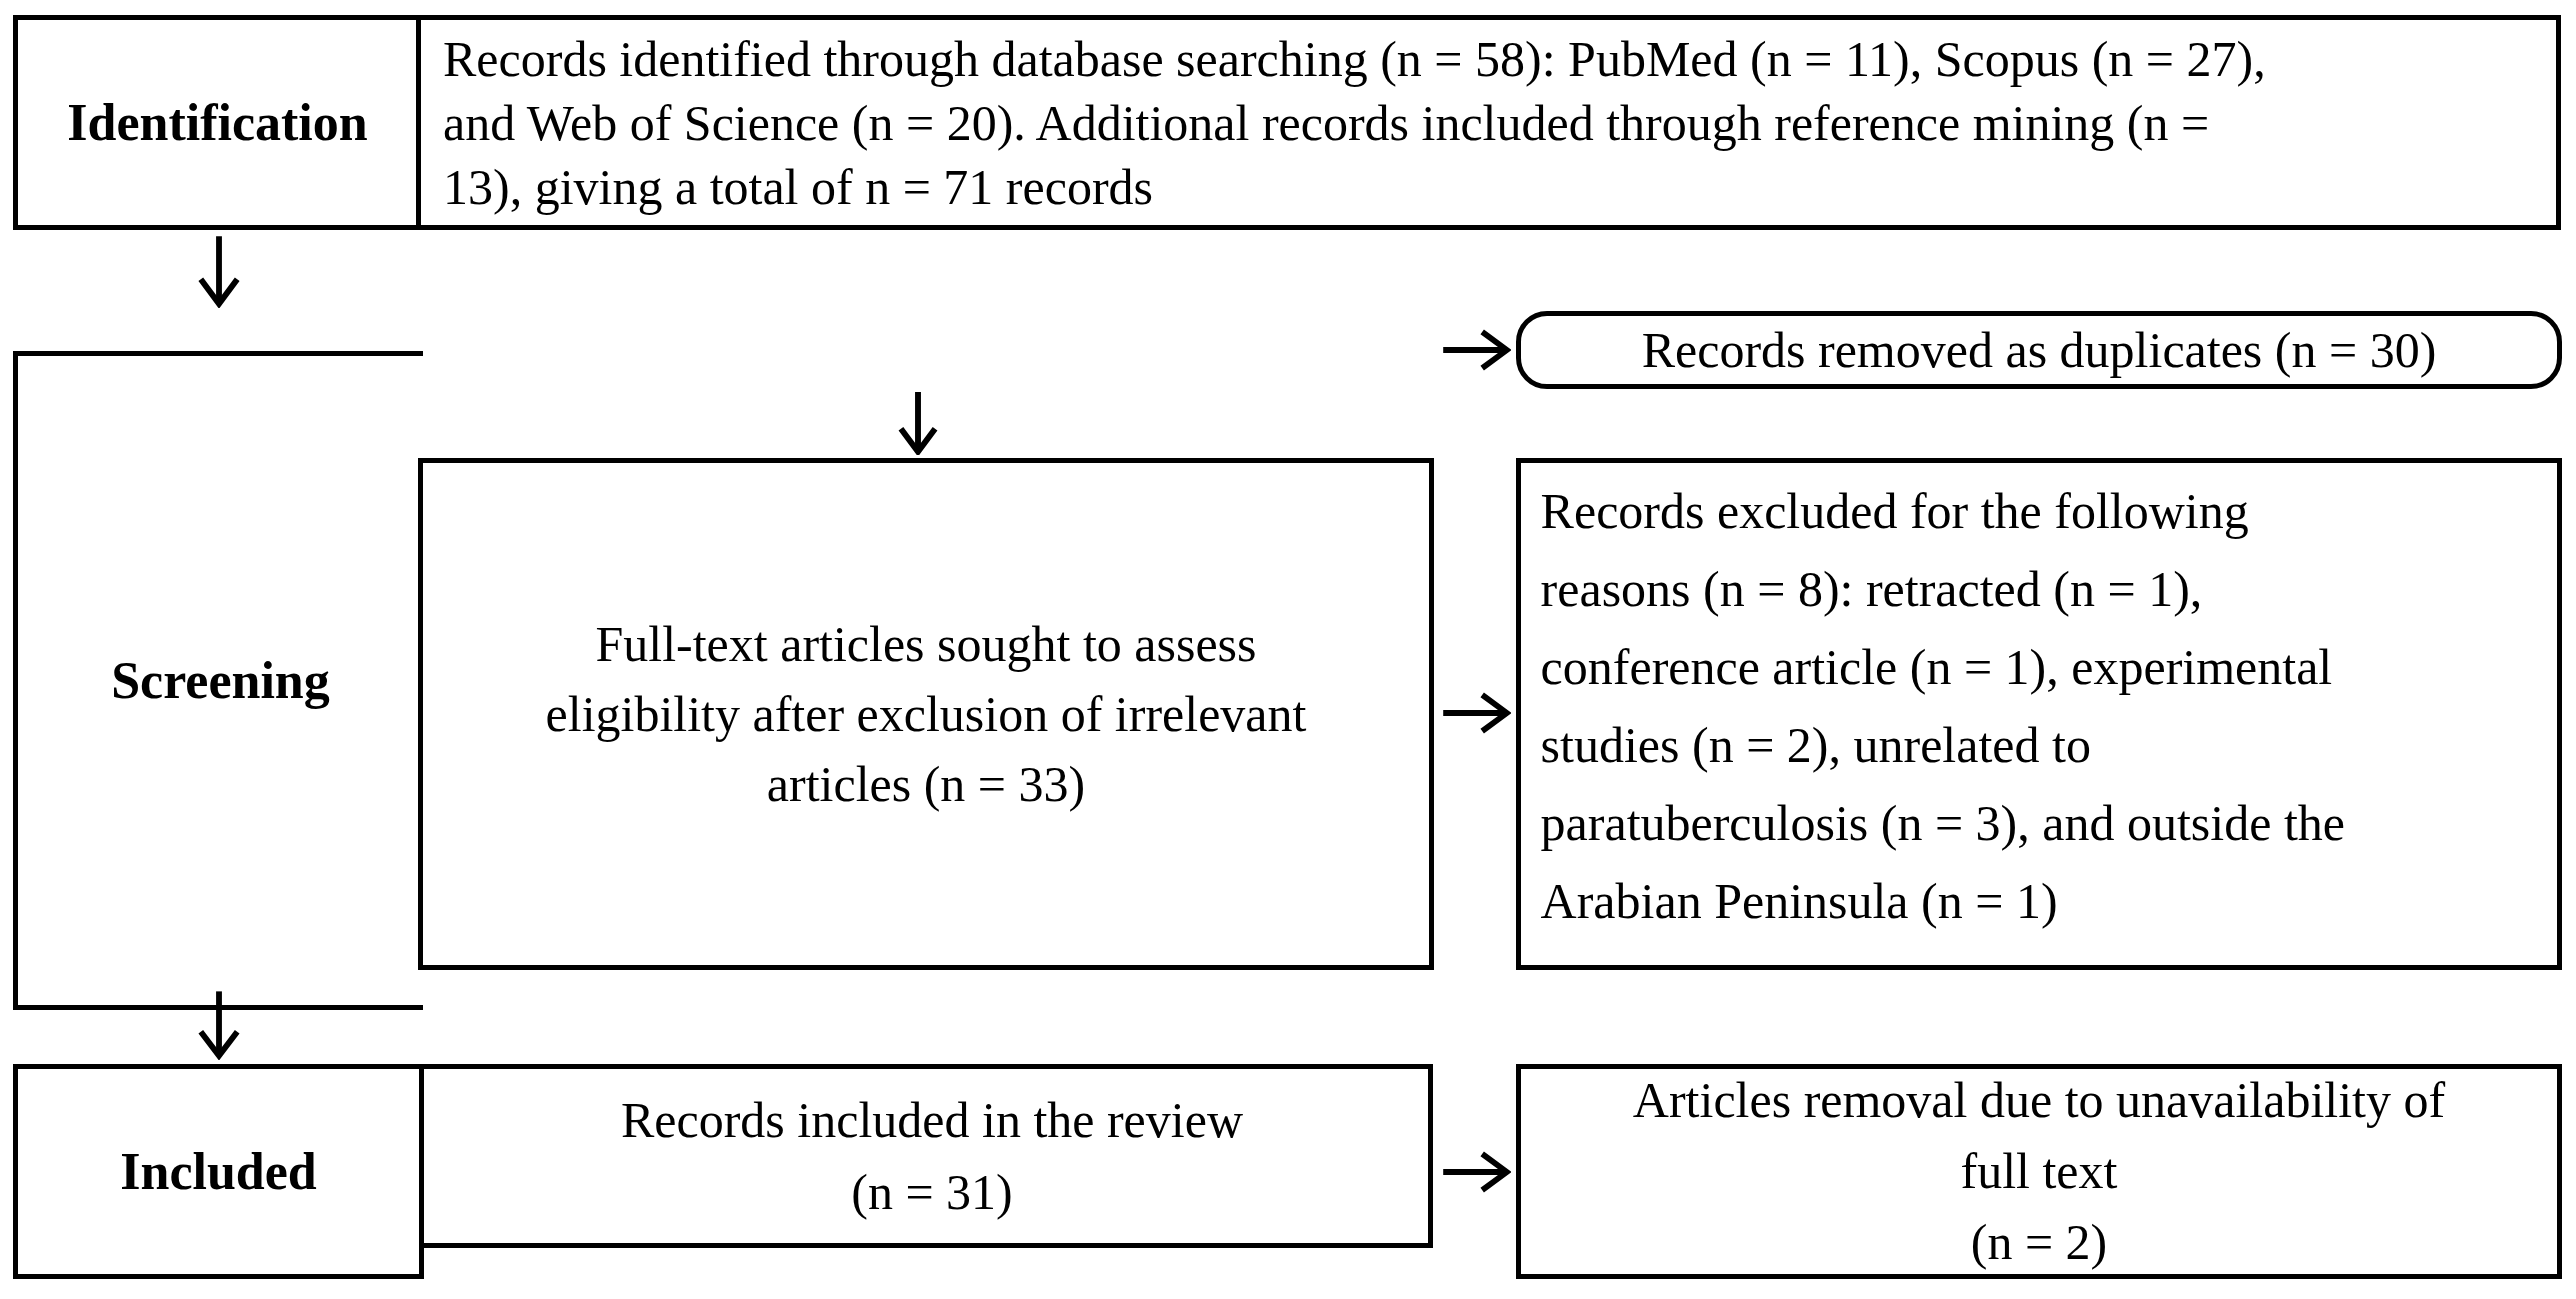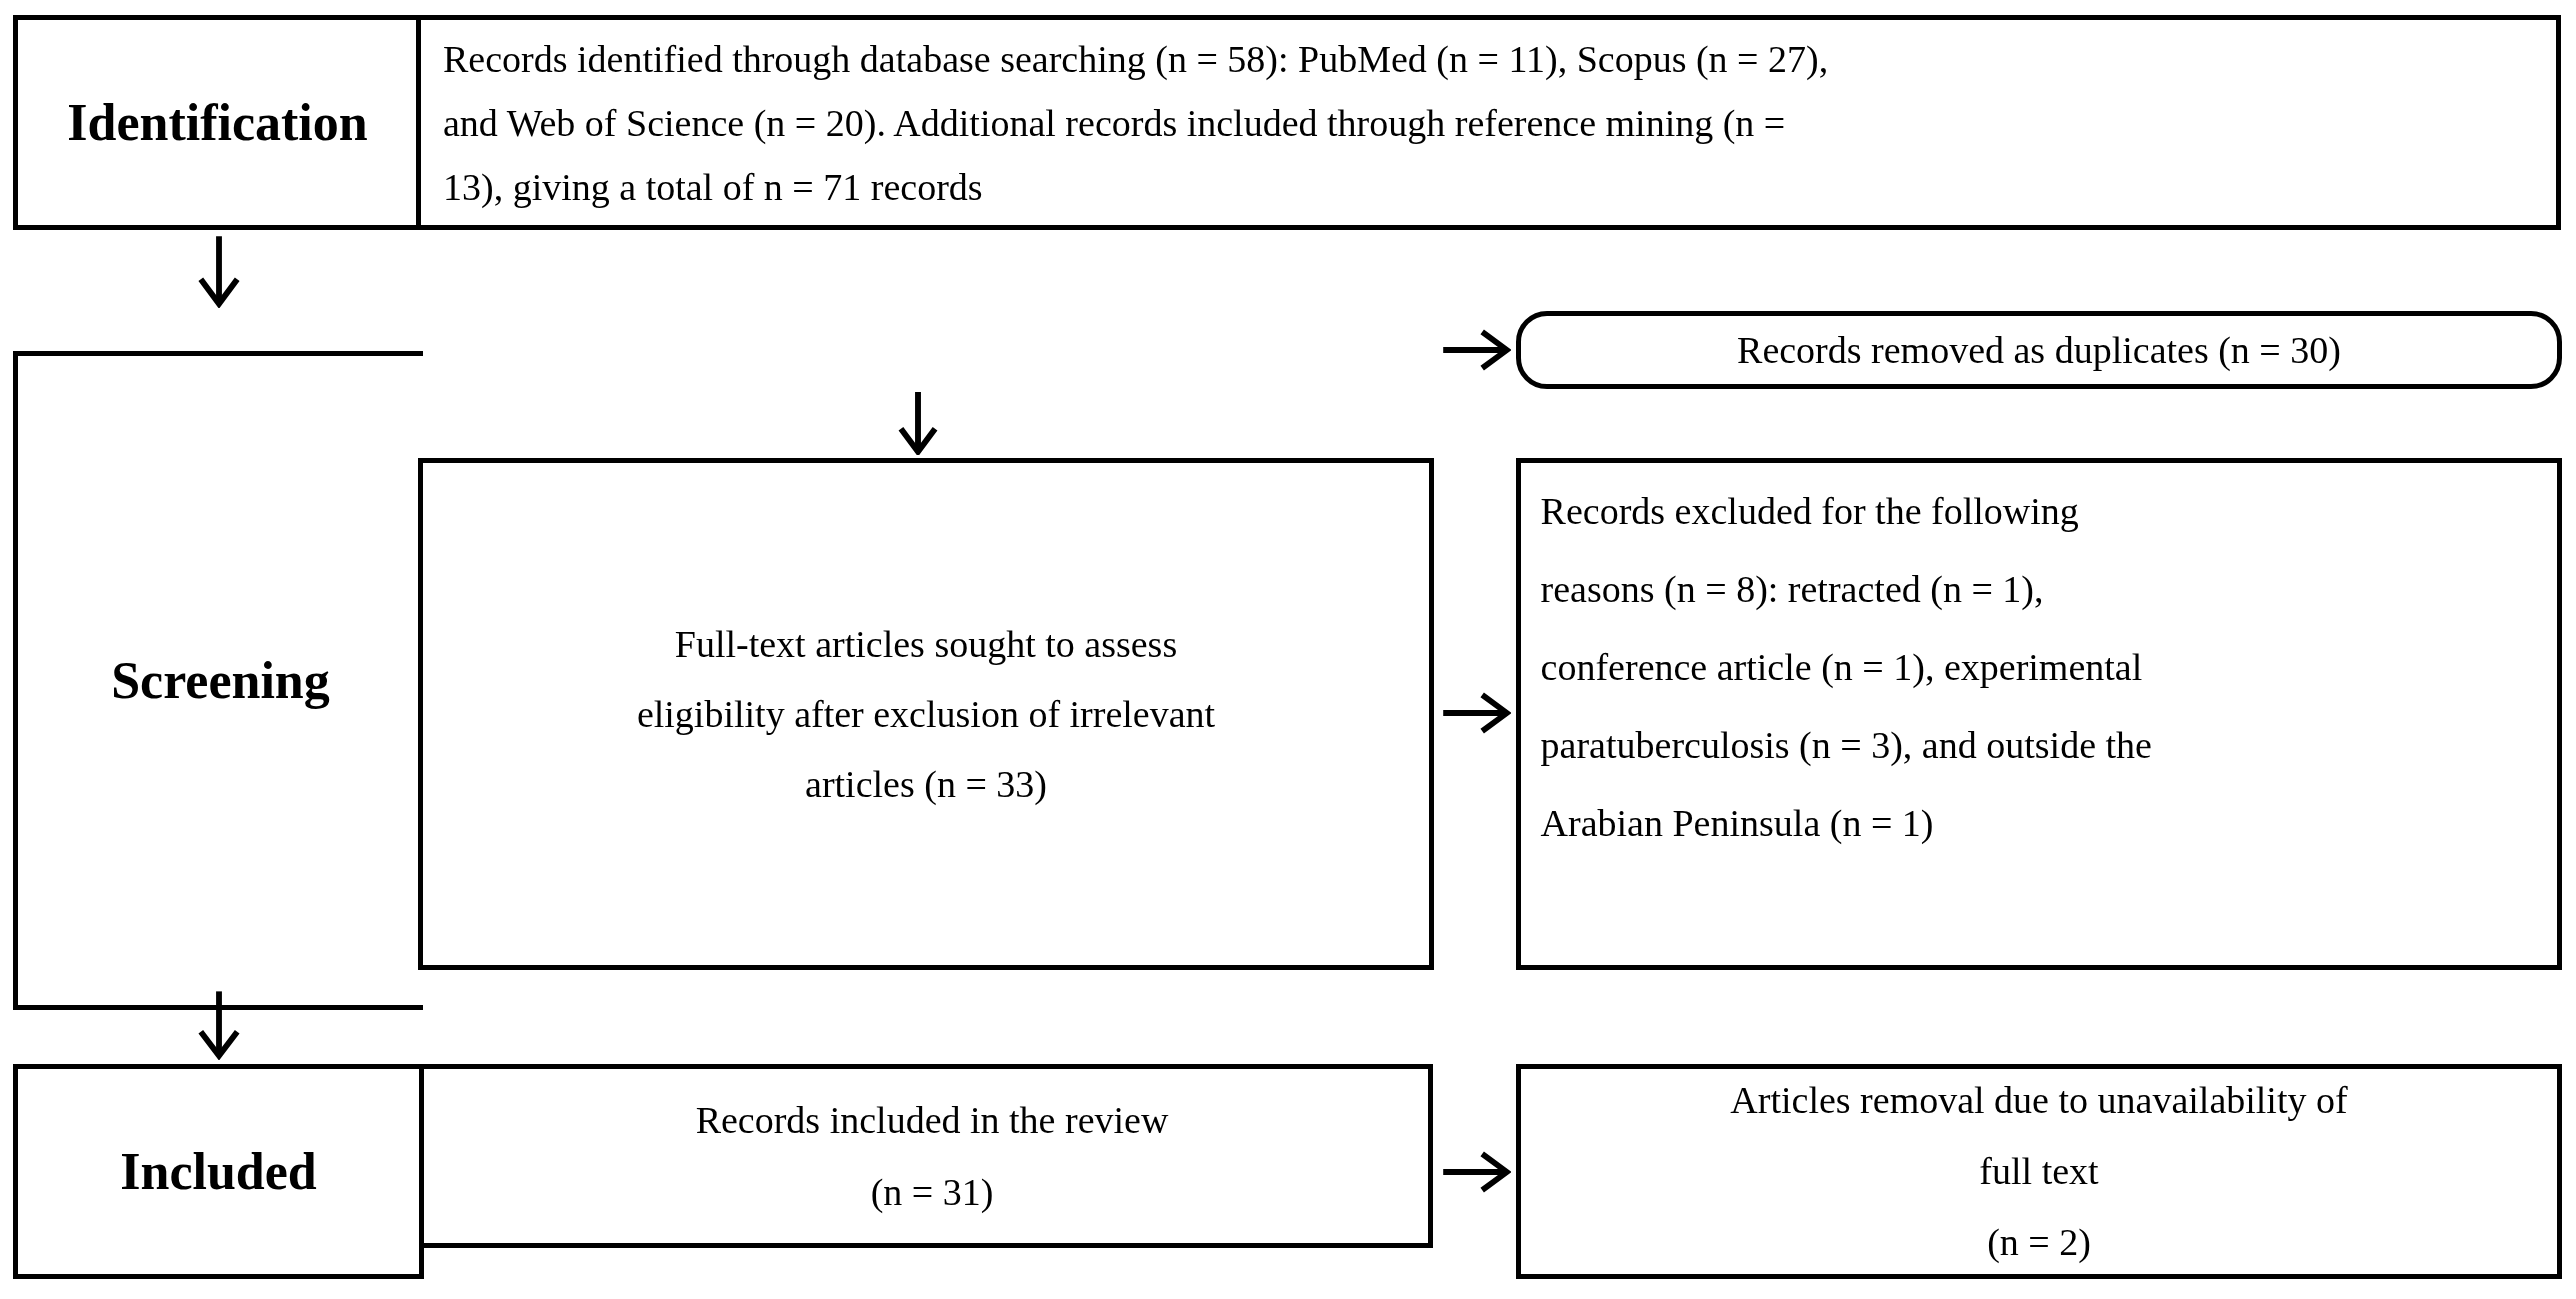--- a/index.html
+++ b/index.html
@@ -27,21 +27,21 @@
     justify-content: center;
     align-items: center;
     text-align: center;
   }
   .stage-label {
     font-weight: bold;
     font-size: 52px;
     line-height: 1.1;
   }
   .body-text {
-    font-size: 38px;
+    font-size: 50px;
   }
   .line { white-space: nowrap; }
   
   #id-records {
     display: flex;
     flex-direction: column;
     justify-content: center;
     padding-left: 22px;
     line-height: 64px;
   }
@@ -116,20 +116,21 @@
     <svg width="68" height="52" viewBox="0 0 104 80">
       <line x1="0" y1="40" x2="95" y2="40" stroke="#000000" stroke-width="9"></line>
       <polyline points="60,12 98,40 60,68" fill="none" stroke="#000000" stroke-width="9"></polyline>
     </svg>
   </div>
 
   <div class="box body-text" id="excluded-box" style="left:1516px; top:458px; width:1046px; height:512px;">
     <div class="line">Records excluded for the following</div>
     <div class="line">reasons (n = 8): retracted (n = 1),</div>
     <div class="line">conference article (n = 1), experimental</div>
+    <div class="line">studies (n = 2), unrelated to</div>
     <div class="line">paratuberculosis (n = 3), and outside the</div>
     <div class="line">Arabian Peninsula (n = 1)</div>
   </div>
 
   <div class="arrow" style="left:193px; top:991px;">
     <svg width="52" height="69" viewBox="0 0 80 105">
       <line x1="40" y1="0" x2="40" y2="96" stroke="#000000" stroke-width="9"></line>
       <polyline points="12,62 40,99 68,62" fill="none" stroke="#000000" stroke-width="9"></polyline>
     </svg>
   </div>

